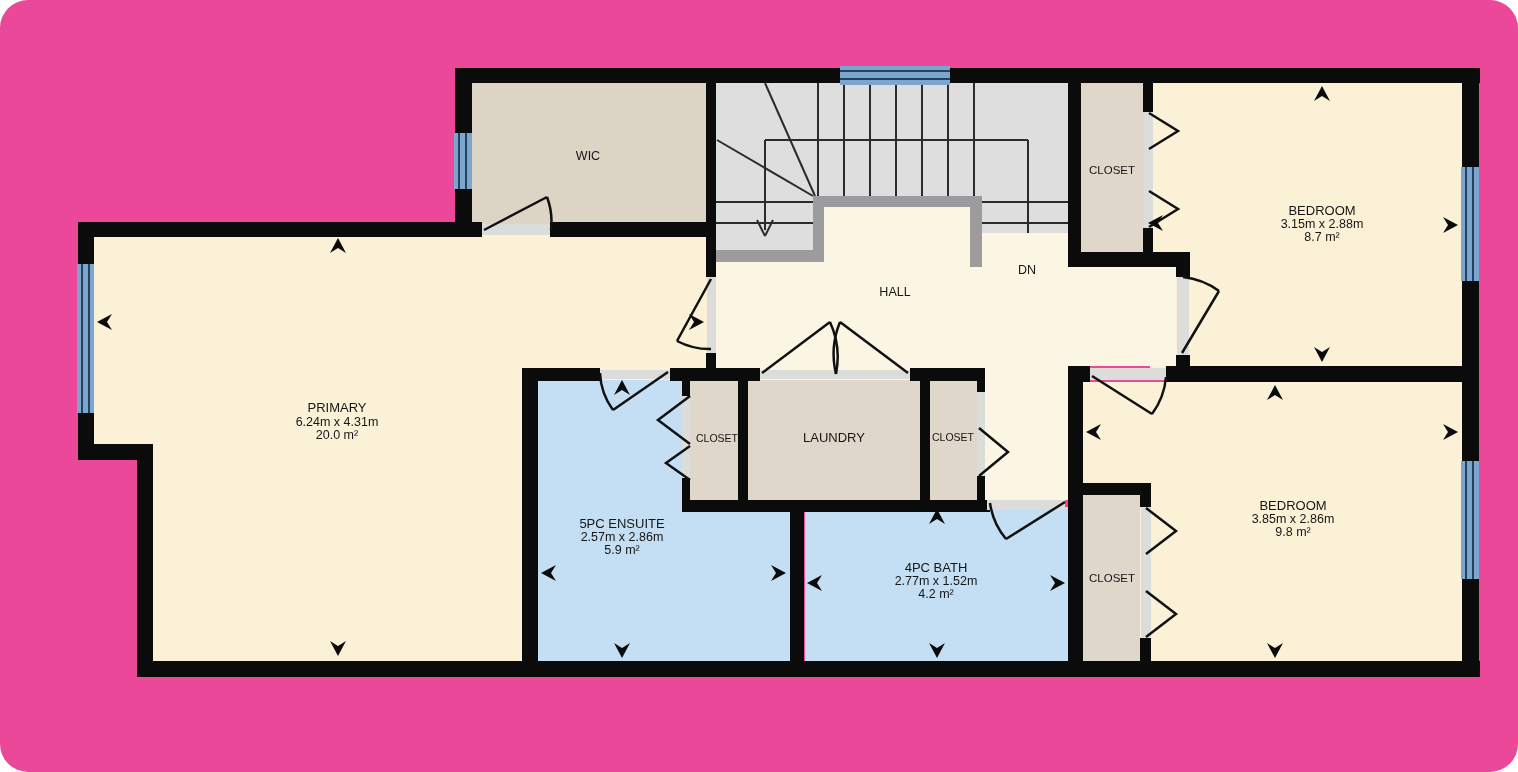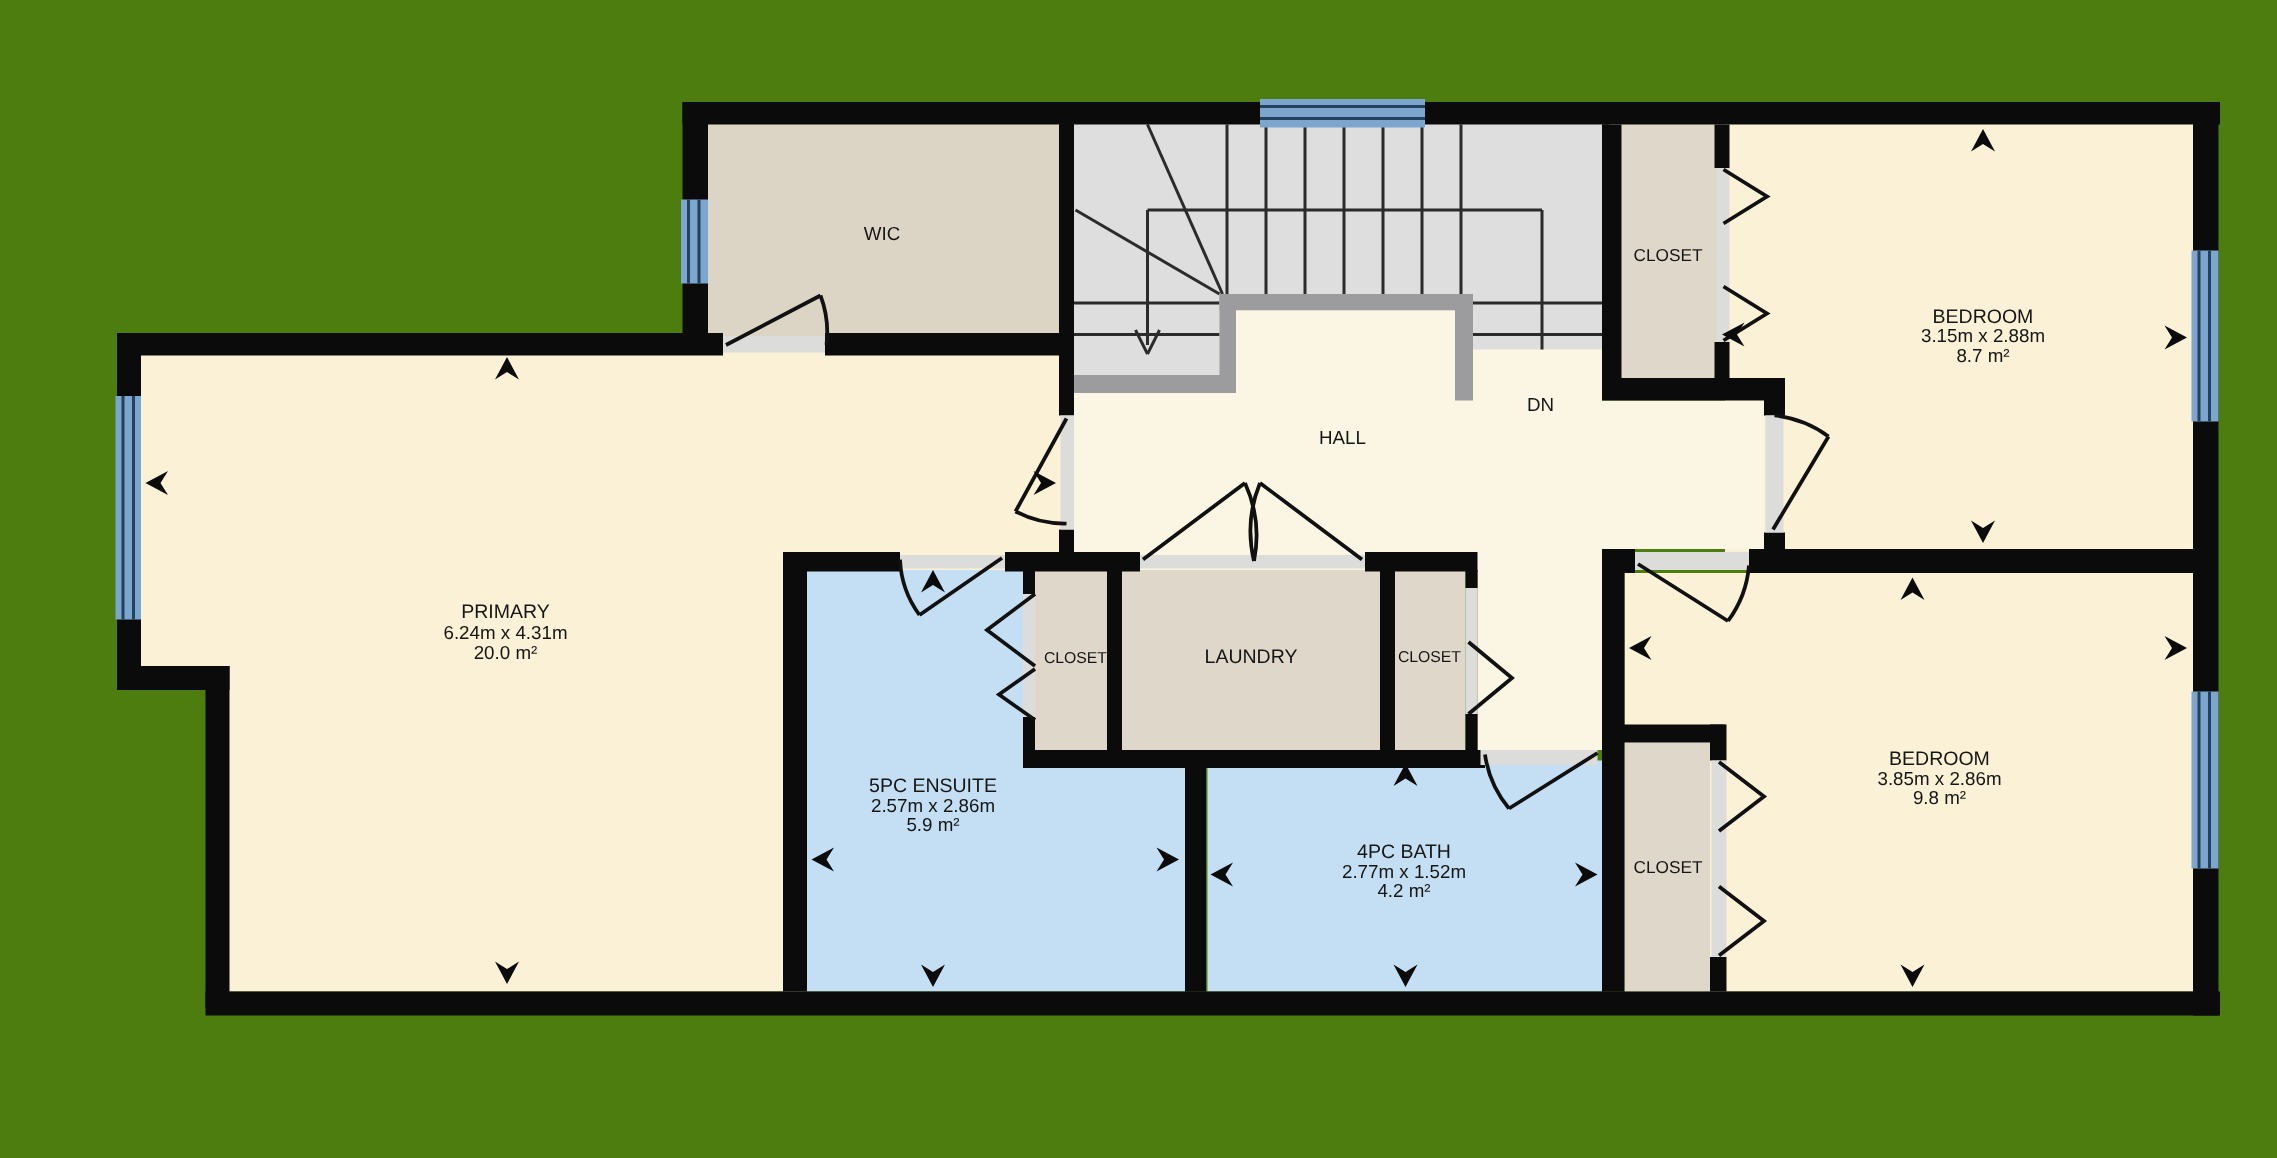--- a/index.html
+++ b/index.html
@@ -1,17 +1,17 @@
 <!DOCTYPE html>
 <html><head>
 <meta charset="utf-8">
 <style>
   html,body{margin:0;padding:0;background:#ffffff;}
   body{width:1518px;height:772px;font-family:"Liberation Sans", sans-serif;}
-  .plan-wrap{position:relative;width:1518px;height:772px;background:#4d7c0f;overflow:hidden;}
+  .plan-wrap{position:relative;width:1518px;height:772px;background:#ec4899;overflow:hidden;border-radius:28px;}
   svg{display:block;}
   .lbl{fill:#161616;text-anchor:middle;font-family:"Liberation Sans", sans-serif;}
   .lbl-main{font-size:13px;}
   .lbl-sub{font-size:12.5px;}
   .lbl-small{font-size:10.5px;}
   .lbl-med{font-size:11.5px;}
   .stair-line{stroke:#2b2b2b;stroke-width:2;fill:none;}
   .door{stroke:#111111;stroke-width:2.5;fill:none;}
   .bifold{stroke:#111111;stroke-width:2.5;fill:none;stroke-linejoin:miter;}
   .win-line{stroke:#24425E;stroke-width:2;}

